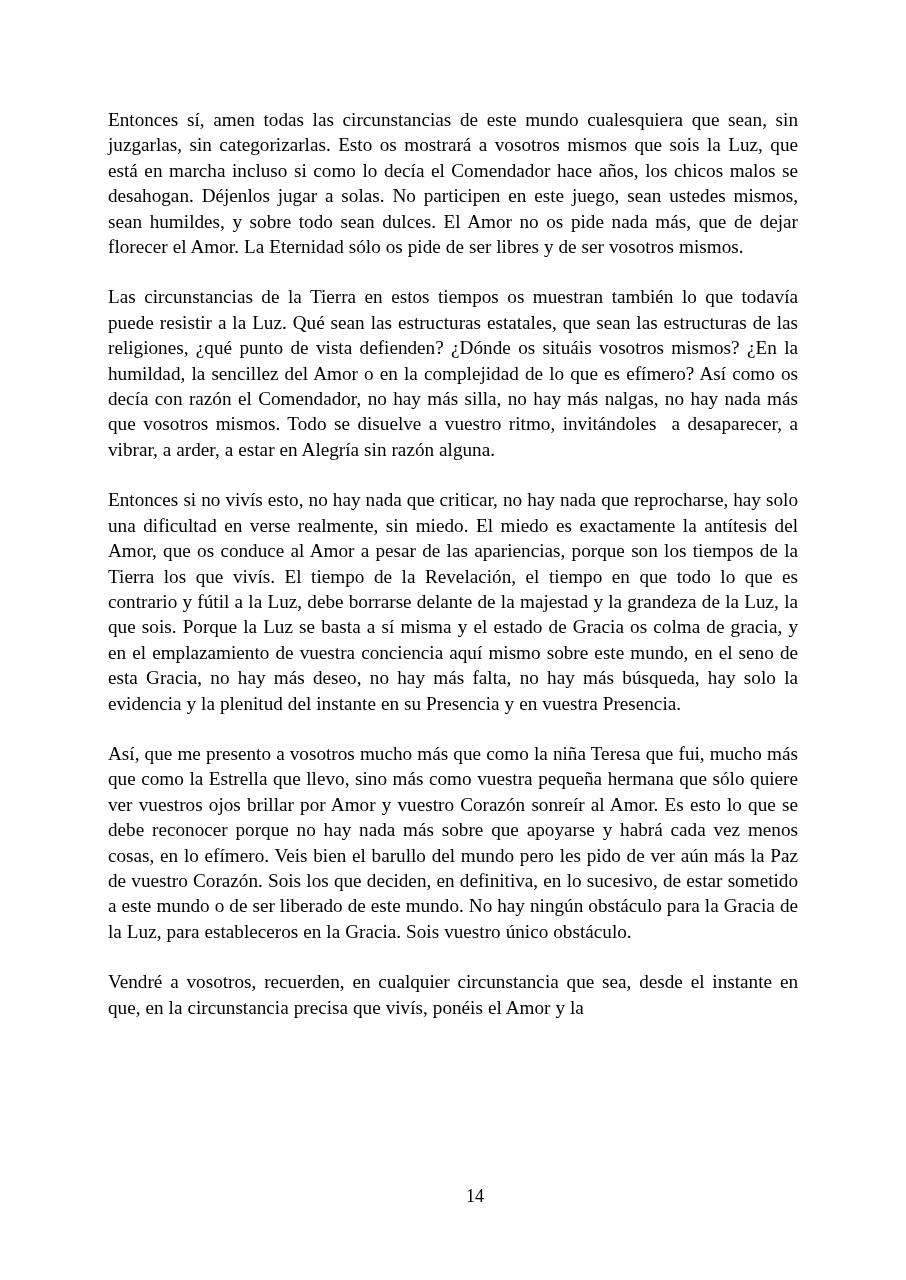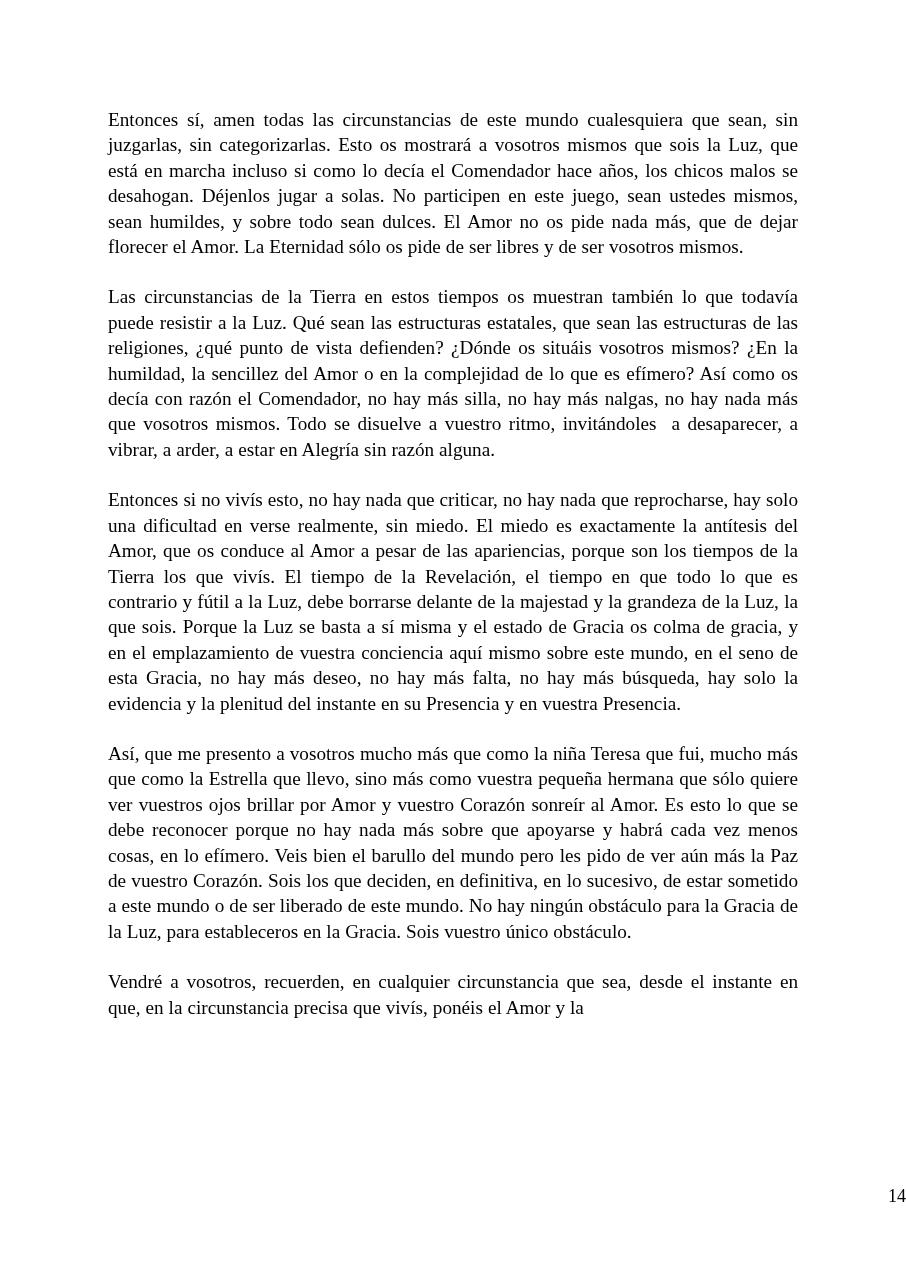--- a/index.html
+++ b/index.html
@@ -42,21 +42,21 @@
 
   .paragraph:last-child {
     margin-bottom: 8px;
   }
 
   .page-number {
     position: absolute;
     left: 0;
     right: 0;
     top: 1185px;
-    text-align: right;
+    text-align: center;
     font-family: "Liberation Serif", "DejaVu Serif", serif;
     font-size: 18px;
     line-height: 22px;
     color: #000000;
     margin-left: 44px;
   }
 </style>
 </head>
 <body>
 

